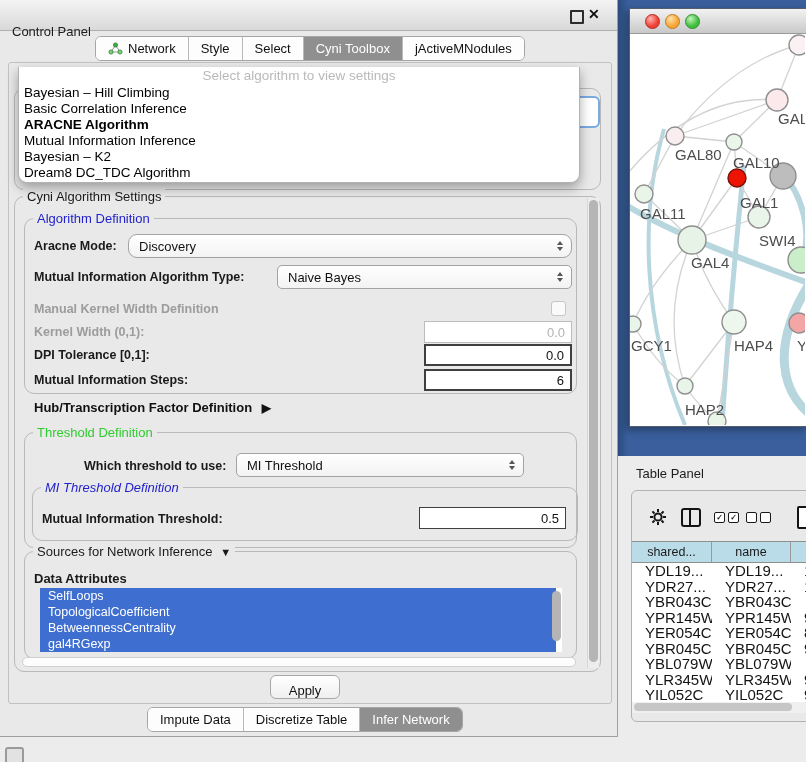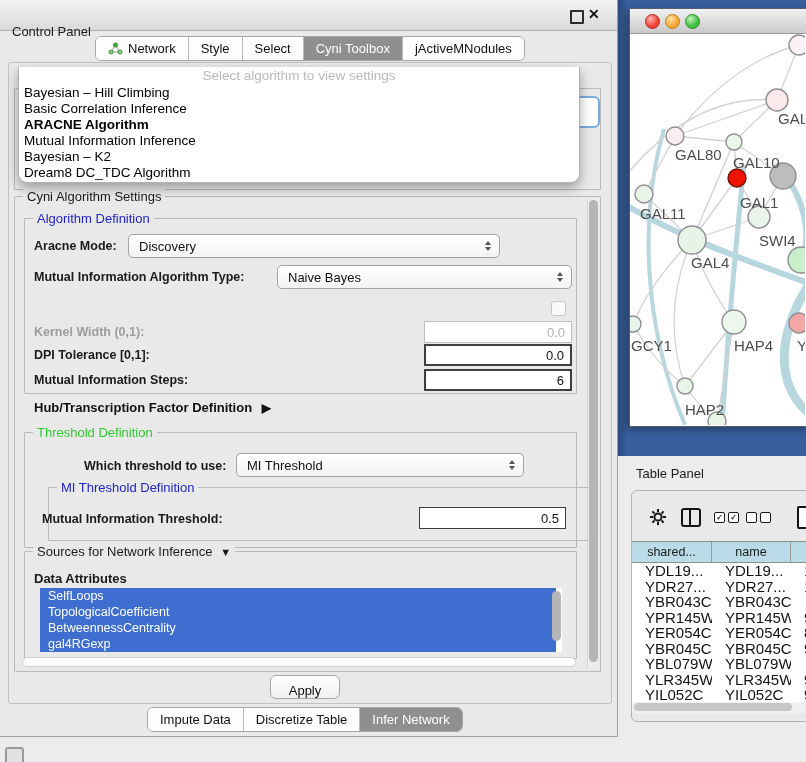--- a/index.html
+++ b/index.html
@@ -20,21 +20,21 @@
   .seg{display:flex;height:23px;border:1px solid #a6a6a6;border-radius:6px;
       background:#fff;overflow:hidden;font-size:13px;color:#111;}
   .seg .s{display:flex;align-items:center;justify-content:center;padding:0 12px;
       border-right:1px solid #b9b9b9;background:#fdfdfd;white-space:nowrap;}
   .seg .s:last-child{border-right:none;}
   .seg .sel{background:#8f8f8f;color:#fff;}
   
   .content{left:8px;top:62px;width:602px;height:640px;border:1px solid #c2c2c2;
       border-radius:3px;background:#e9e9e9;}
   
-  .group{border:1px solid #b9b9b9;border-radius:1px;background:transparent;}
+  .group{border:1px solid #b9b9b9;border-radius:10px;background:transparent;}
   .glabel{position:absolute;top:-8px;left:8px;background:#e9e9e9;padding:0 4px;
       font-size:13px;color:#1a1a1a;white-space:nowrap;}
   .blue{color:#2222cc;} .green{color:#2fcc2f;}
   .rowlabel{font-size:12.5px;font-weight:bold;color:#1a1a1a;white-space:nowrap;}
   .dim{color:#9c9c9c;}
   
   .combo{background:linear-gradient(#ffffff,#f3f3f3);border:1px solid #a3a3a3;
       border-radius:5px;height:24px;display:flex;align-items:center;
       font-size:13px;color:#111;padding-left:10px;box-sizing:border-box;}
   .arr{position:absolute;right:8px;top:50%;transform:translateY(-50%);
@@ -155,37 +155,38 @@
 
     <div class="abs vtrack" style="left:587px;top:198px;width:11px;height:470px;">
       <div class="vthumb" style="top:2px;height:462px;"></div>
     </div>
 
     <div class="abs group" style="left:24px;top:218px;width:551px;height:174px;">
       <div class="glabel blue">Algorithm Definition</div>
     </div>
 
     <div class="abs rowlabel" style="left:34px;top:239px;">Aracne Mode:</div>
-    <div class="abs combo" style="left:128px;top:234px;width:372px;">
+    <div class="abs combo" style="left:128px;top:234px;width:444px;border-radius:9px;">
       <span>Discovery</span>
       <span class="arr">
           <span class="tu"></span>
           <span class="td"></span>
         </span>
     </div>
 
     <div class="abs rowlabel" style="left:34px;top:270px;">Mutual Information Algorithm Type:</div>
     <div class="abs combo" style="left:277px;top:265px;width:295px;">
       <span>Naive Bayes</span>
       <span class="arr">
           <span class="tu"></span>
           <span class="td"></span>
         </span>
     </div>
 
+    <div class="abs rowlabel dim" style="left:34px;top:302px;">Manual Kernel Width Definition</div>
     <div class="abs" style="left:551px;top:301px;width:13px;height:13px;border:1px solid #c6c6c6;border-radius:3px;background:#fafafa;"></div>
 
     <div class="abs rowlabel dim" style="left:34px;top:325px;">Kernel Width (0,1):</div>
     <div class="abs field disabled" style="left:424px;top:321px;width:134px;">
       <span>0.0</span>
     </div>
 
     <div class="abs rowlabel" style="left:34px;top:348px;">DPI Tolerance [0,1]:</div>
     <div class="abs field" style="left:424px;top:344px;width:132px;">
       <span>0.0</span>
@@ -205,21 +206,21 @@
       <div class="glabel green">Threshold Definition</div>
     </div>
     <div class="abs rowlabel" style="left:84px;top:459px;">Which threshold to use:</div>
     <div class="abs combo" style="left:236px;top:453px;width:288px;">
       <span>MI Threshold</span>
       <span class="arr">
           <span class="tu"></span>
           <span class="td"></span>
         </span>
     </div>
-    <div class="abs group" style="left:48px;top:487px;width:544px;height:52px;">
+    <div class="abs group" style="left:32px;top:487px;width:544px;height:52px;font-style:italic;">
       <div class="glabel blue">MI Threshold Definition</div>
     </div>
     <div class="abs rowlabel" style="left:42px;top:512px;">Mutual Information Threshold:</div>
     <div class="abs field" style="left:419px;top:507px;width:133px;border-width:1px;height:20px;">
       <span>0.5</span>
     </div>
 
     <div class="abs group" style="left:24px;top:551px;width:551px;height:106px;">
       <div class="glabel">
         <span>Sources for Network Inference</span>

